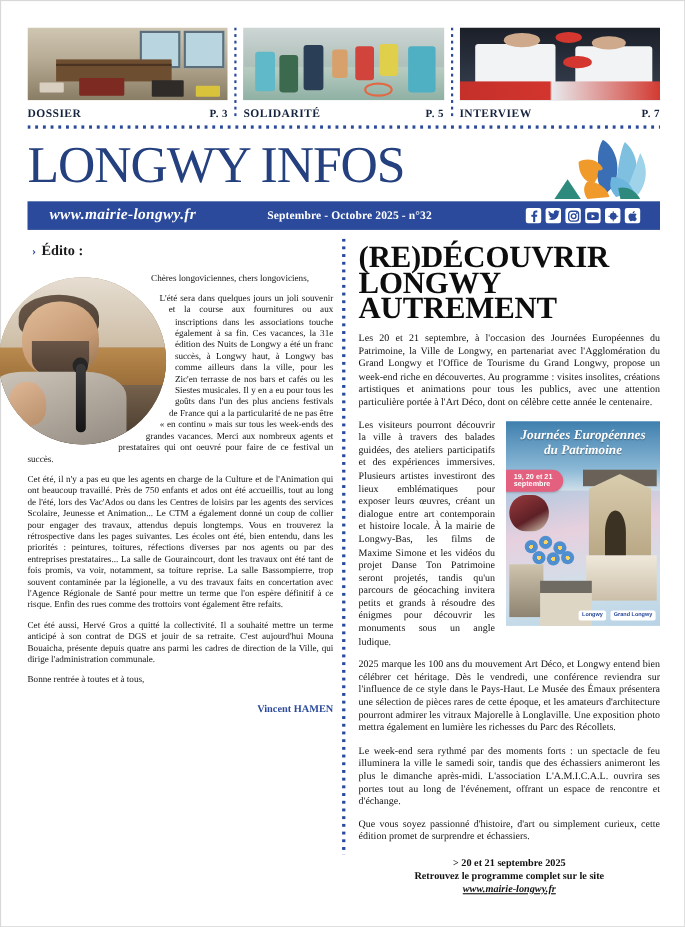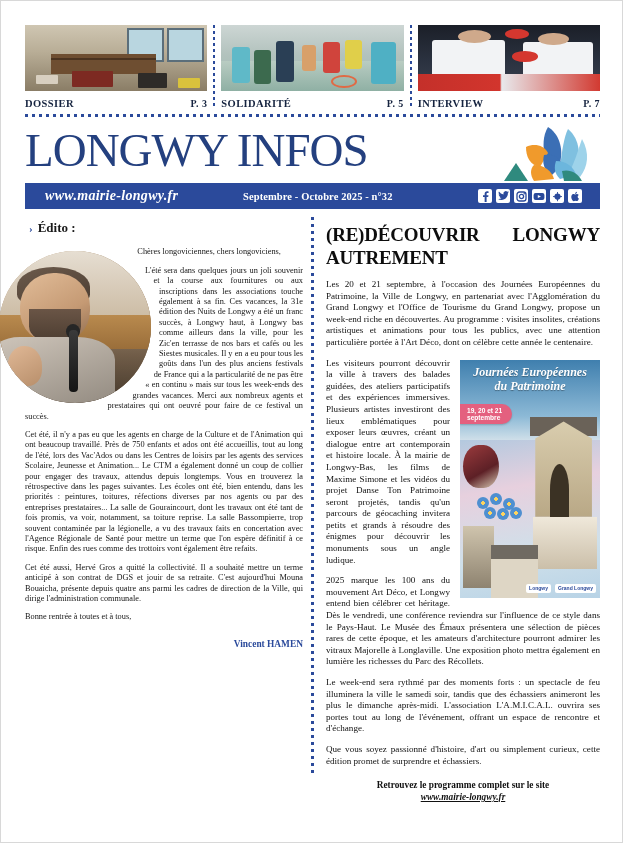--- a/index.html
+++ b/index.html
@@ -170,28 +170,28 @@
   .greet{text-align:center;margin:0 0 6px 0;}
   .signature{
     text-align:right; margin-top:16px; line-height:11px;
   }
   .signature .name{color:#2b4a9b; font-weight:bold; font-size:9.4px;}
   .signature .role{color:#111; font-weight:bold; font-size:9.4px;}
 
   
   .headline{
     font-family:"Liberation Serif", serif;
-    font-weight:bold; font-size:19px; line-height:23px;
+    font-weight:bold; font-size:28px; line-height:23px;
     letter-spacing:-.2px; color:#0d0d0d;
     margin:0 0 10px 0;
   }
   .colR p{margin:0 0 9px 0;}
 
   .poster{
-    float:right; width:140px; height:238px; margin:2px 0 6px 10px;
+    float:right; width:140px; height:186px; margin:2px 0 6px 10px;
     shape-outside:margin-box;
     position:relative; overflow:hidden;
     background:linear-gradient(170deg,#6fa9cf 0%,#9fc6df 22%,#e7d0de 52%,#cfe0ea 78%,#b8d3e6 100%);
     border:0;
   }
   .poster .sky{position:absolute;left:0;top:0;right:0;height:34%;
     background:linear-gradient(180deg,#3f7fae,#8cb9d6 70%,#cfdfe9);}
   .poster .t1{position:absolute;left:6px;top:6px;right:6px;
     font-family:"Liberation Serif", serif; font-style:italic; font-weight:bold;
     font-size:12px; color:#fff; line-height:13px; text-align:center;
@@ -426,18 +426,19 @@
         <span class="plogo">Grand Longwy</span>
       </div>
     </div>
 
     <p>Les visiteurs pourront découvrir la ville à travers des balades guidées, des ateliers participatifs et des expériences immersives. Plusieurs artistes investiront des lieux emblématiques pour exposer leurs œuvres, créant un dialogue entre art contemporain et histoire locale. À la mairie de Longwy-Bas, les films de Maxime Simone et les vidéos du projet Danse Ton Patrimoine seront projetés, tandis qu'un parcours de géocaching invitera petits et grands à résoudre des énigmes pour découvrir les monuments sous un angle ludique.</p>
     <p>2025 marque les 100 ans du mouvement Art Déco, et Longwy entend bien célébrer cet héritage. Dès le vendredi, une conférence reviendra sur l'influence de ce style dans le Pays-Haut. Le Musée des Émaux présentera une sélection de pièces rares de cette époque, et les amateurs d'architecture pourront admirer les vitraux Majorelle à Longlaville. Une exposition photo mettra également en lumière les richesses du Parc des Récollets.</p>
     <p>Le week-end sera rythmé par des moments forts : un spectacle de feu illuminera la ville le samedi soir, tandis que des échassiers animeront les plus le dimanche après-midi. L'association L'A.M.I.C.A.L. ouvrira ses portes tout au long de l'événement, offrant un espace de rencontre et d'échange.</p>
     <p>Que vous soyez passionné d'histoire, d'art ou simplement curieux, cette édition promet de surprendre et échassiers.</p>
 
     <div class="closing">
+      <div>&gt; 20 et 21 septembre 2025</div>
       <div>Retrouvez le programme complet sur le site</div>
       <span class="site">www.mairie-longwy.fr</span>
     </div>
   </div>
 
 </div>
 
 </body></html>

